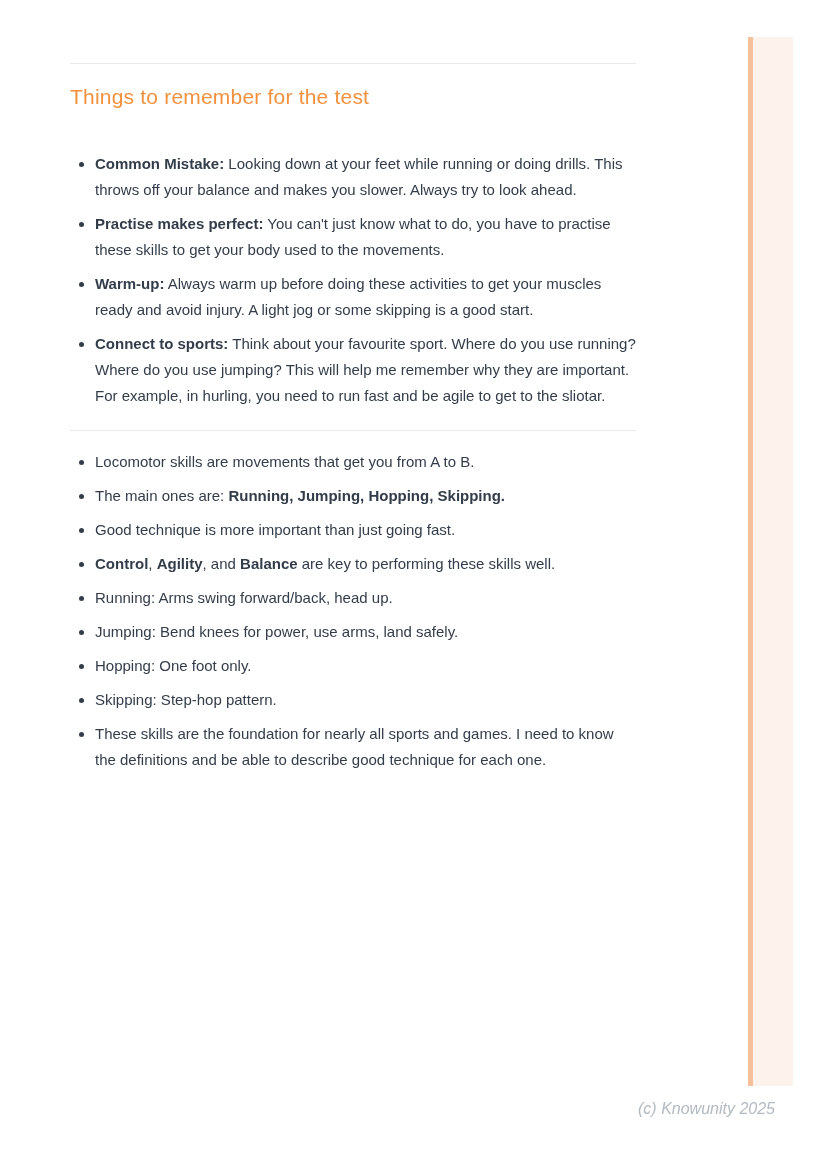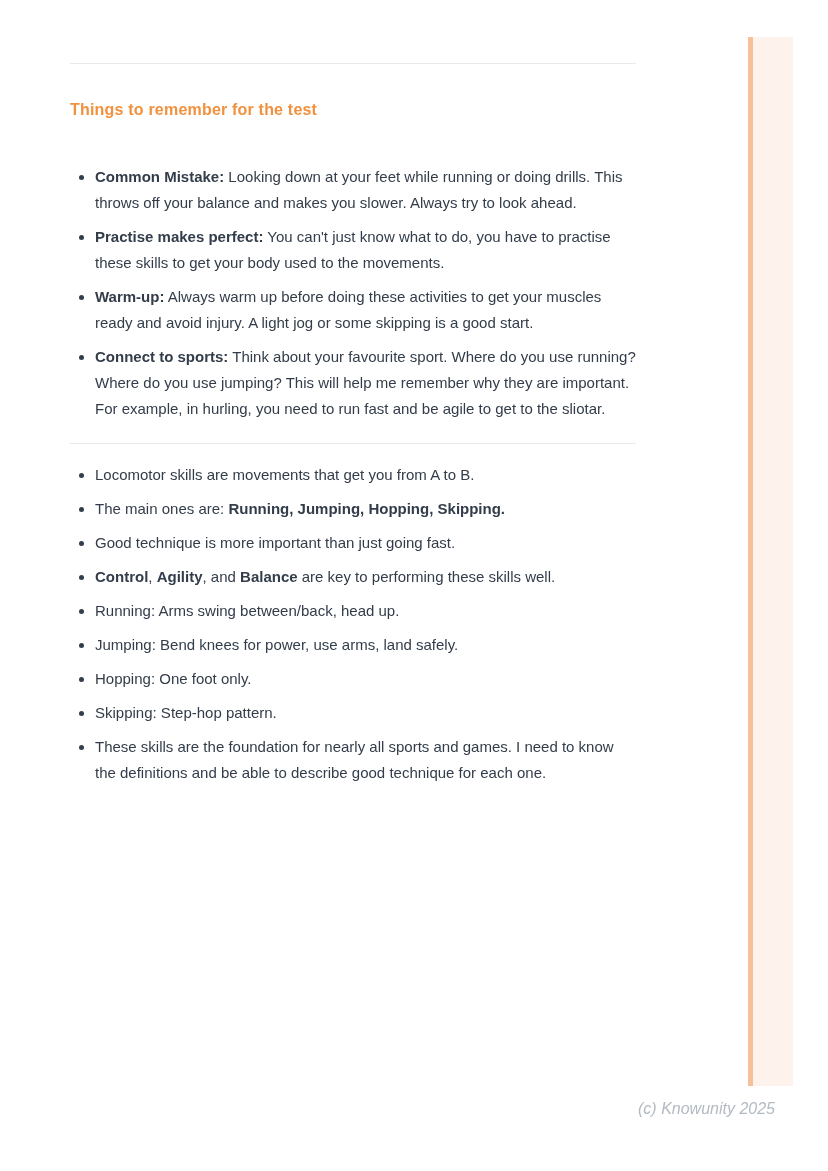--- a/index.html
+++ b/index.html
@@ -35,24 +35,24 @@
     padding-left: 50px;
   }
   ul.top-list li::marker { color: #333d4a; }
   hr.divider {
     border: none;
     border-top: 1px solid #e7e9ec;
     margin-top: 21px;
   }
   h2.section-title {
     color: #f2913d;
-    font-size: 16px;
+    font-size: 21px;
     line-height: 28px;
-    font-weight: 700;
-    margin-top: 32px;
+    font-weight: 400;
+    margin-top: 19px;
     letter-spacing: 0.2px;
   }
   .callout {
     margin-top: 21px;
     background: #fdf1e7;
     border-left: 5px solid #c2410c;
     border-radius: 4px;
     padding: 16px 28px;
   }
   .callout p {
@@ -100,21 +100,21 @@
     </ul>
 
   <hr class="divider">
 
 
   <ul class="bullets tight">
       <li><span>Locomotor skills are movements that get you from A to B.</span></li>
       <li><span>The main ones are: </span><strong>Running, Jumping, Hopping, Skipping.</strong></li>
       <li><span>Good technique is more important than just going fast.</span></li>
       <li><strong>Control</strong><span>, </span><strong>Agility</strong><span>, and </span><strong>Balance</strong><span> are key to performing these skills well.</span></li>
-      <li><span>Running: Arms swing between/back, head up.</span></li>
+      <li><span>Running: Arms swing forward/back, head up.</span></li>
       <li><span>Jumping: Bend knees for power, use arms, land safely.</span></li>
       <li><span>Hopping: One foot only.</span></li>
       <li><span>Skipping: Step-hop pattern.</span></li>
       <li><span>These skills are the foundation for nearly all sports and games. I need to know the definitions and be able to describe good technique for each one.</span></li>
     </ul>
 
 </div>
 
 <div class="footer">(c) Knowunity 2025</div>
 

